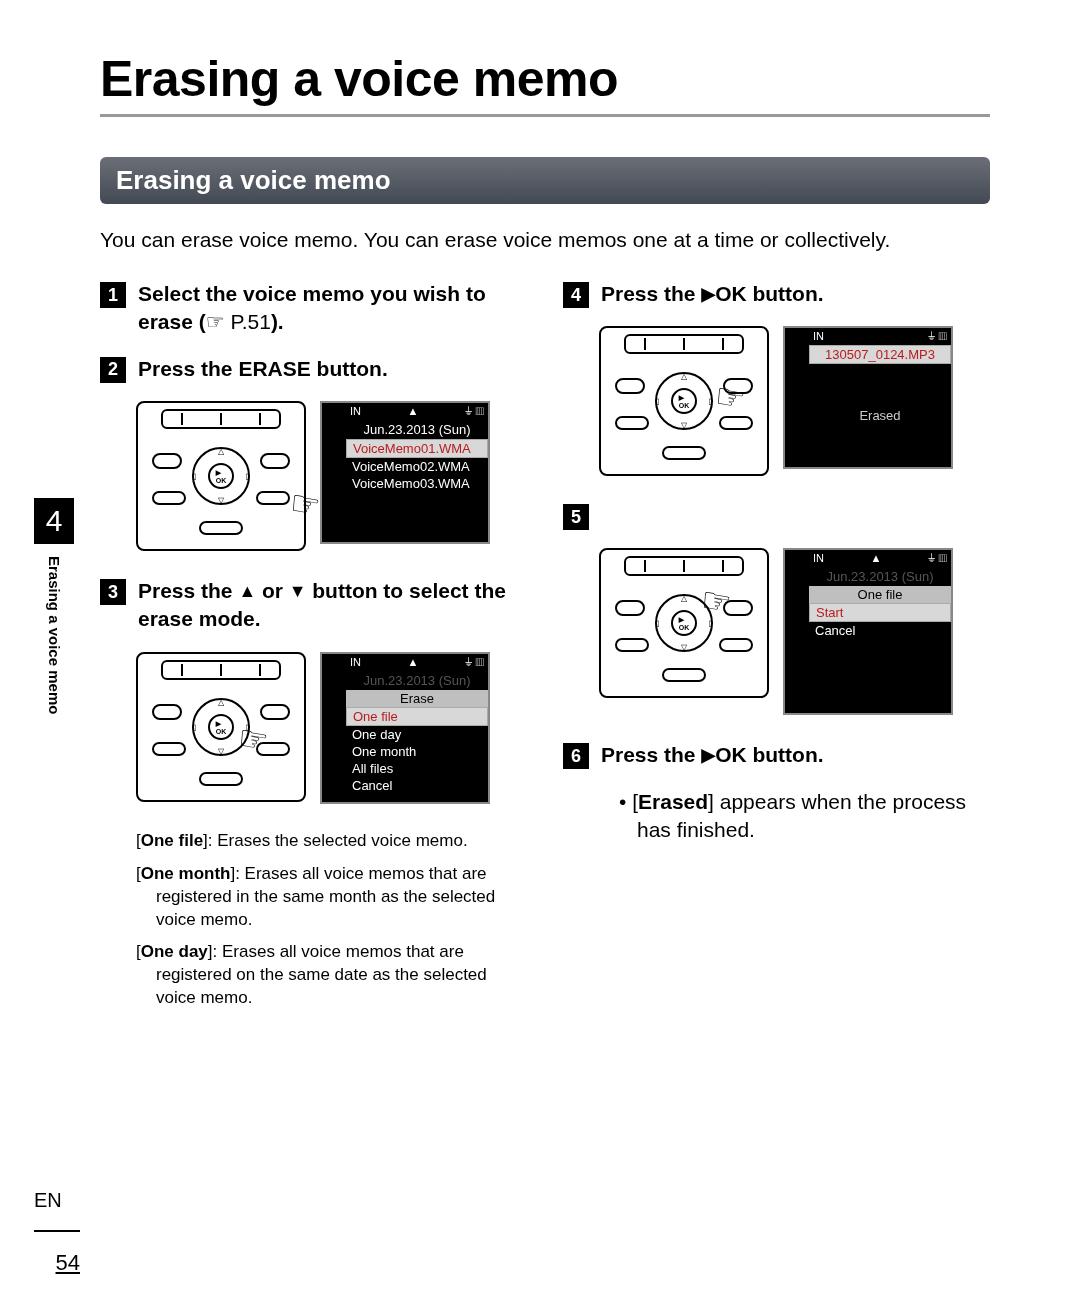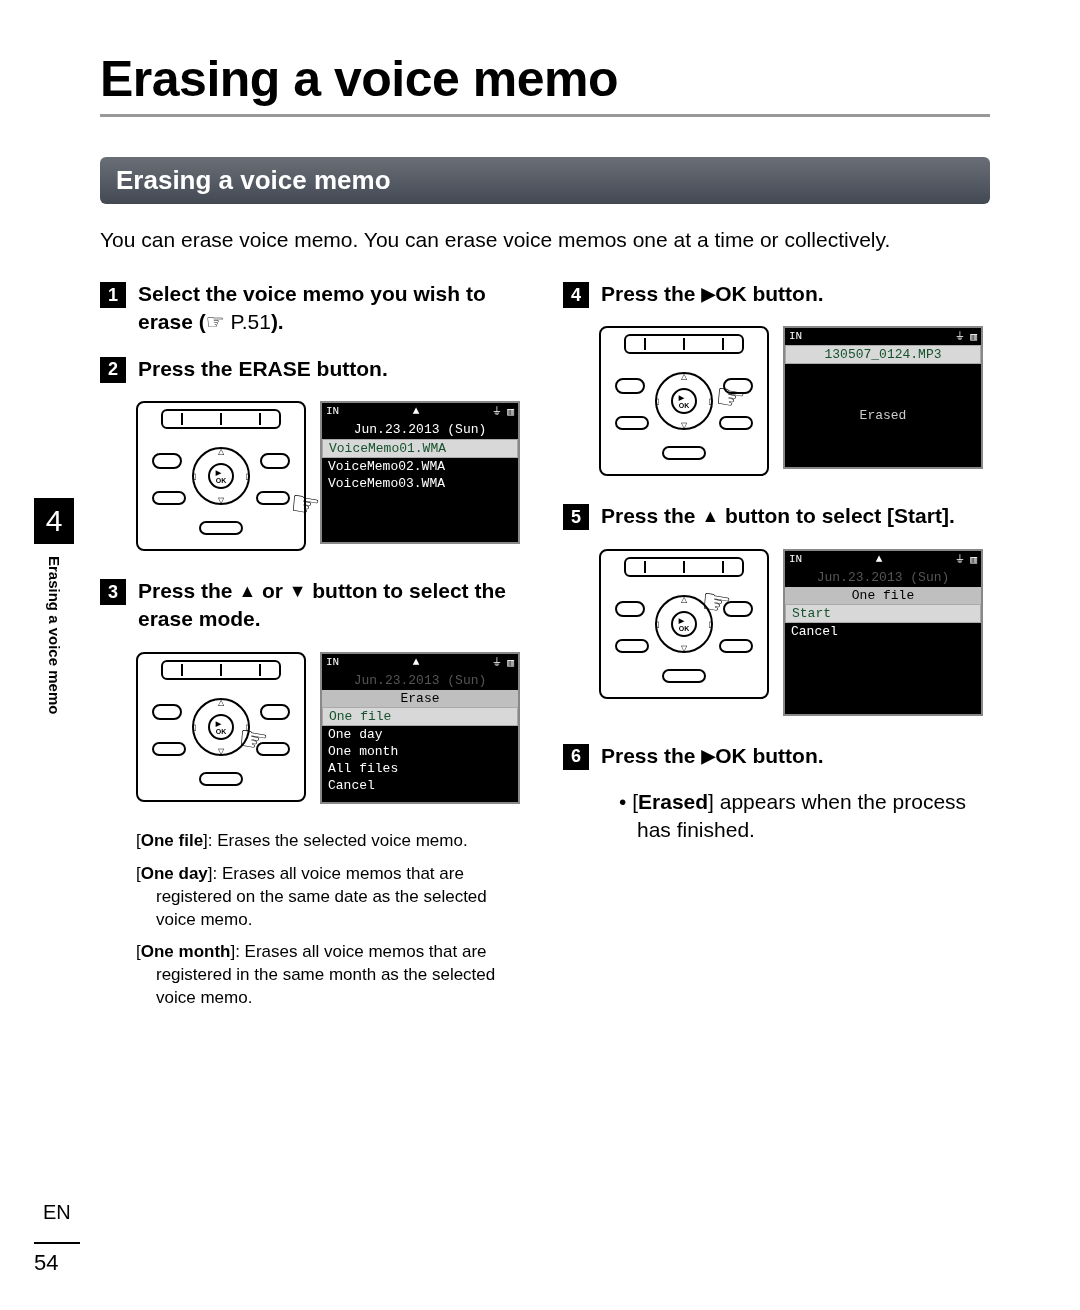--- a/index.html
+++ b/index.html
@@ -112,36 +112,37 @@
   .sidebtn.l2 { top:88px; left:14px; width:34px; height:14px; border-radius:8px;}
   .sidebtn.r2 { top:88px; right:14px; width:34px; height:14px; border-radius:8px;}
   .sidebtn.c { top:118px; left:50%; transform:translateX(-50%); width:44px; height:14px; border-radius:10px;}
   .hand {
     position:absolute; font-size:34px; line-height:1;
   }
   .device .hand { right:-16px; bottom:28px; transform: scaleX(-1) rotate(-10deg); }
 
   
   .lcd {
-    width: 200px;
+    width: 170px;
     border: 2px solid #888;
     background: #000;
     color: #fff;
-    font-family: Liberation Mono, monospace;
+    font-family: Liberation Sans, sans-serif;
     font-size: 13px;
+    padding-left: 24px;
   }
   .lcd .status {
     display:flex; justify-content:space-between; padding:2px 4px; font-size:11px;
   }
   .lcd .status .c { flex:1; text-align:center; }
   .lcd .dateline {
     background:#000; color:#fff; text-align:center; padding:2px 0; font-size:13px;
   }
   .lcd .hl {
-    background:#d8d8d8; color:#14532d; padding:1px 6px; border:1px solid #aaa;
+    background:#d8d8d8; color:#b91c1c; padding:1px 6px; border:1px solid #aaa;
   }
   .lcd .line { padding:1px 6px; }
   .lcd .banner { text-align:center; background:#bfbfbf; color:#000; padding:1px 0; }
   .lcd .pad { height: 50px; }
   .lcd .center { text-align:center; padding: 44px 0; color:#ccc; }
 
   
   .desc {
     font-size: 17px;
     margin: 0 0 0 36px;
@@ -178,22 +179,22 @@
     font-size: 15px;
     font-weight: 700;
     margin: 12px auto 0;
   }
   .footer {
     position: absolute;
     left: 34px;
     bottom: 34px;
     font-size: 20px;
   }
-  .footer .en { margin-bottom: 18px; margin-left: 9px; }
-  .footer .pn { font-size: 22px; border-top: 2px solid #000; padding-top: 6px; width: 46px; text-align:left;}
+  .footer .en { margin-bottom: 18px; }
+  .footer .pn { font-size: 22px; border-top: 2px solid #000; padding-top: 18px; width: 46px; text-align:right;text-decoration:underline;}
 </style>
 </head>
 <body>
 
 <div class="page">
   <h1 class="title">Erasing a voice memo</h1>
   <div class="section-header">Erasing a voice memo</div>
   <p class="intro">You can erase voice memo. You can erase voice memos one at a time or collectively.</p>
 
   <div class="columns">
@@ -287,22 +288,22 @@
           <div class="line">One day</div>
           <div class="line">One month</div>
           <div class="line">All files</div>
           <div class="line">Cancel</div>
           <div style="height:8px"></div>
         </div>
       </div>
 
       <div class="desc">
         <p>[<b>One file</b><span>]: Erases the selected voice memo.</span></p>
+        <p>[<b>One month</b><span>]: Erases all voice memos that are registered in the same month as the selected voice memo.</span></p>
         <p>[<b>One day</b><span>]: Erases all voice memos that are registered on the same date as the selected voice memo.</span></p>
-        <p>[<b>One month</b><span>]: Erases all voice memos that are registered in the same month as the selected voice memo.</span></p>
       </div>
     </div>
 
     <div class="col">
 
       <div class="step">
         <span class="stepnum">4</span>
         <div class="steptext">
           <span>Press the </span><span class="tri">▶</span><span>OK</span><span> button.</span>
         </div>
@@ -334,23 +335,20 @@
               <span class="c"></span>
               <span>⏚ ▥</span>
             </div>
           <div class="hl" style="text-align:center">130507_0124.MP3</div>
           <div class="center">Erased</div>
         </div>
       </div>
 
       <div class="step">
         <span class="stepnum">5</span>
-        <div class="steptext">
-          <span>Press the </span><span class="tri">▲</span><span> button to select [</span><span>Start</span><span>].</span>
-        </div>
       </div>
       <div class="figrow">
         <div class="device">
           <div class="toprow">
               <span></span>
               <span></span>
               <span></span>
             </div>
           <div class="dpad">
               <span class="ok">▶<br>OK</span>

